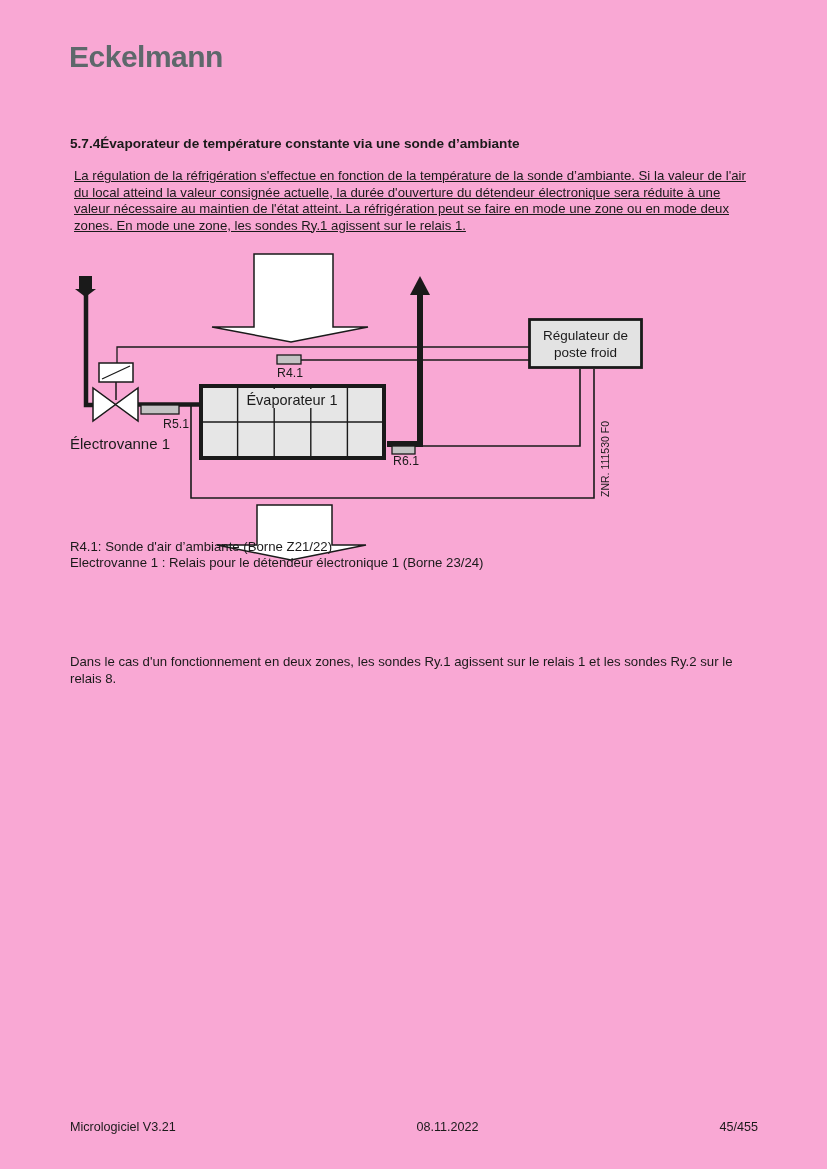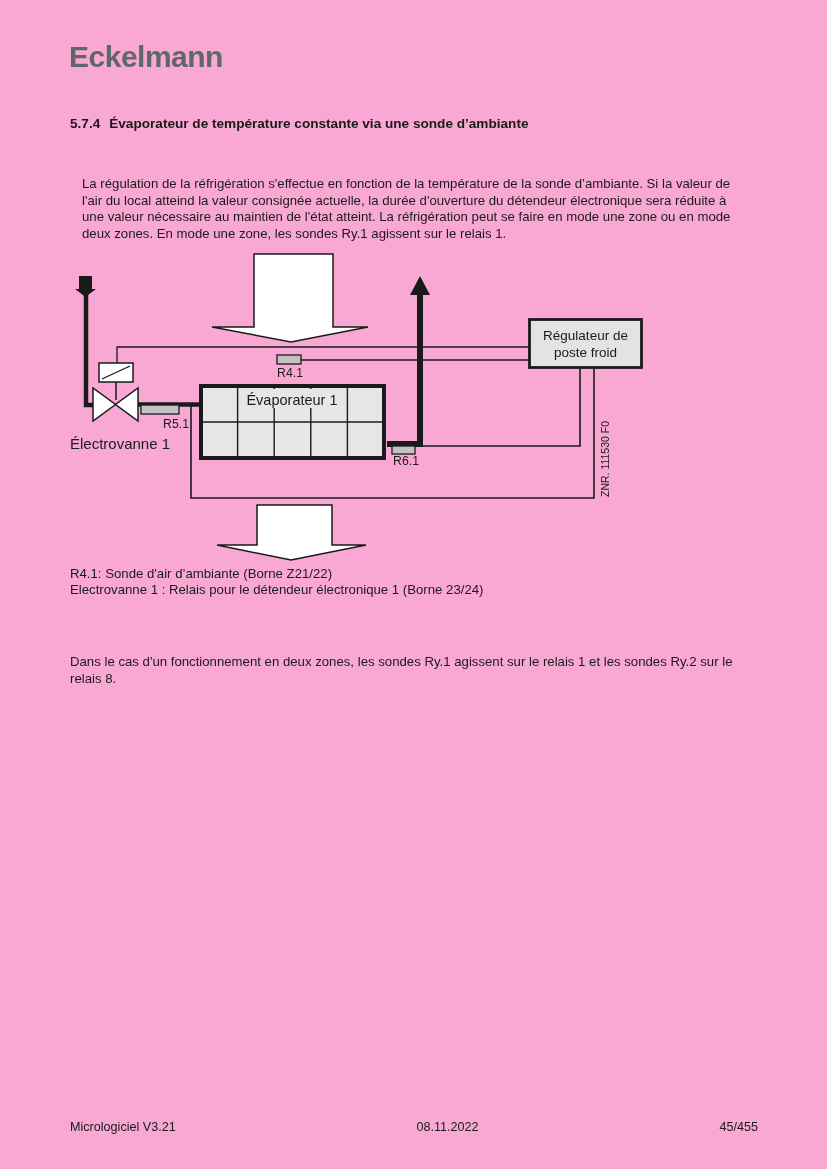--- a/index.html
+++ b/index.html
@@ -5,31 +5,31 @@
   html,body { margin:0; padding:0; background:#ffffff; }
   .page {
     position:relative; width:827px; height:1169px; background:#f9a8d4;
     font-family:"Liberation Sans", sans-serif; color:#1a1a1a; overflow:hidden;padding-left:36px;
   }
   .logo {
     position:absolute; left:69px; top:40px;
     font-size:30px; font-weight:700; letter-spacing:-0.5px; color:#5e686b;
   }
   .heading {
-    position:absolute; left:70px; top:116px; width:700px;
-    font-size:13.6px; font-weight:700; display:flex; gap:9px; white-space:nowrap;text-align:center;
+    position:absolute; left:70px; top:136px; width:700px;
+    font-size:13.6px; font-weight:700; display:flex; white-space:nowrap;text-align:center;
   }
   .intro {
     position:absolute; left:70px; top:164px; width:692px;
     font-size:13.2px; line-height:16.5px;
   }
-  .intro p { margin:12px; }
+  .intro p { margin:4px;text-decoration:underline; }
   .diagram-wrap { position:absolute; left:60px; top:248px; width:600px; height:322px; }
   .legend {
-    position:absolute; left:70px; top:566px; width:692px;
+    position:absolute; left:70px; top:539px; width:692px;
     font-size:13.2px; line-height:16.3px;
   }
   .closing {
     position:absolute; left:70px; top:641px; width:692px;
     font-size:13.2px; line-height:16.5px;
   }
   .footer {
     position:absolute; left:70px; top:1120px; width:688px;
     display:flex; justify-content:space-between; font-size:12.6px;
   }

